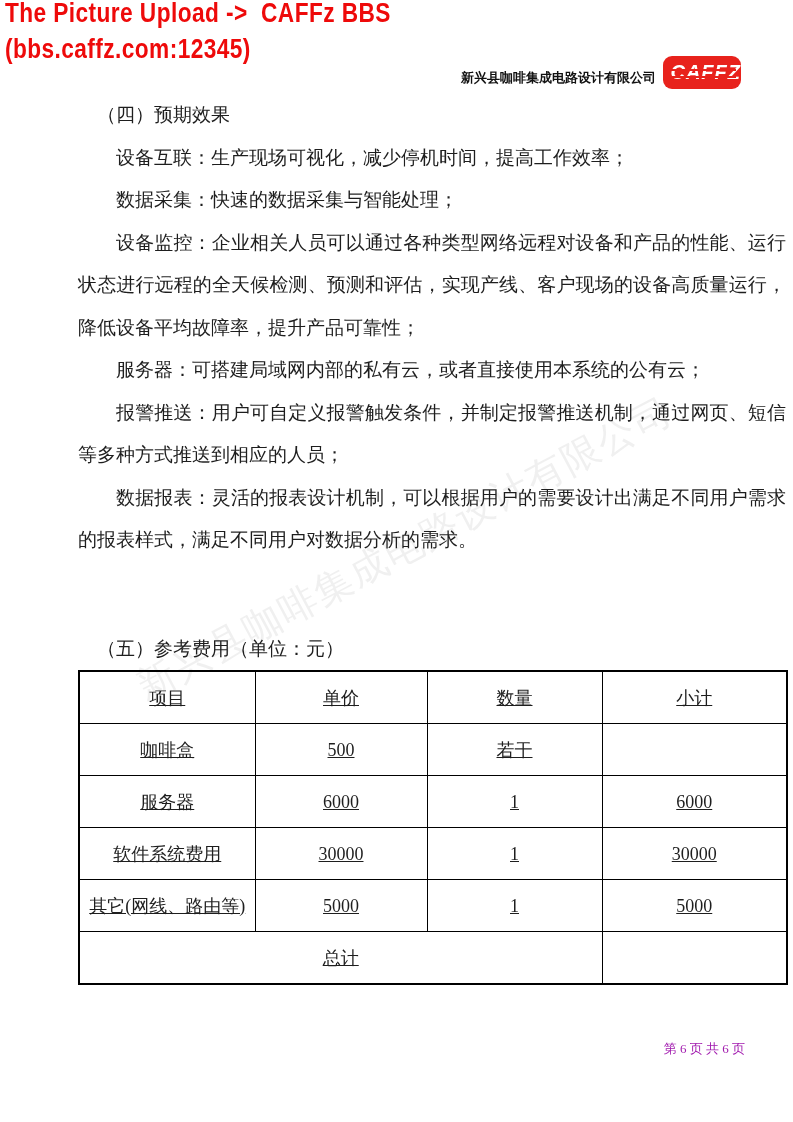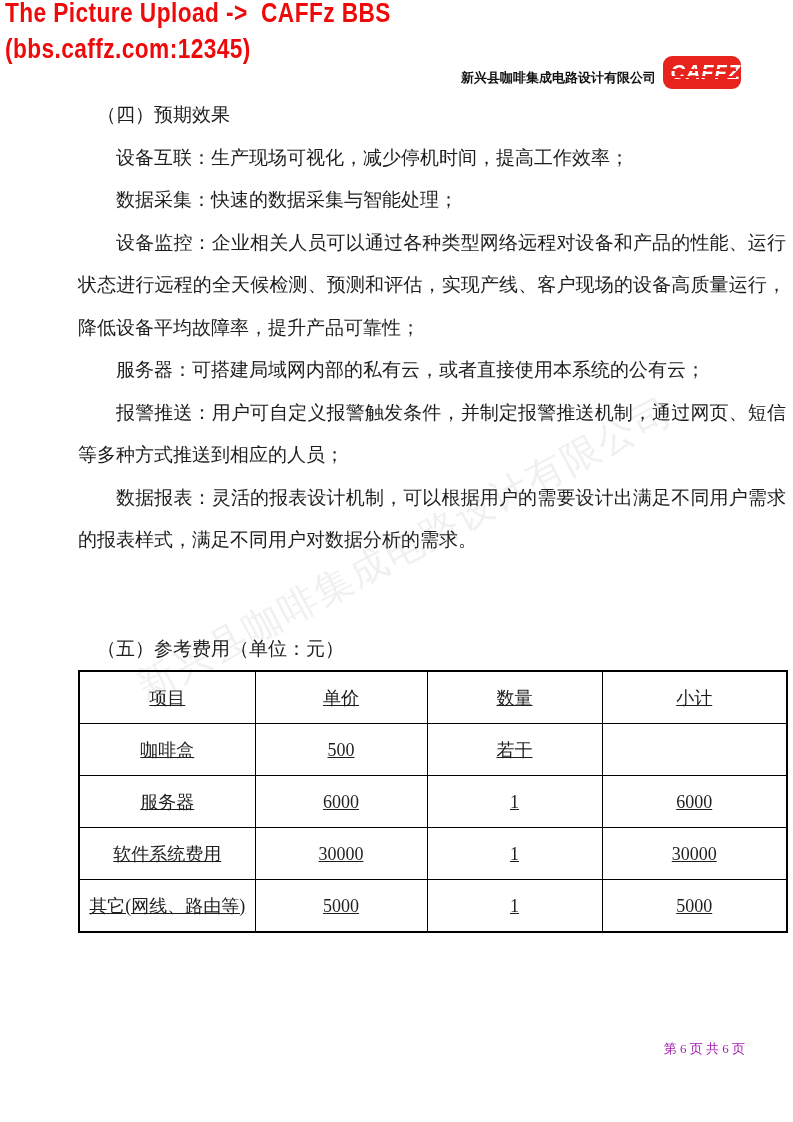--- a/index.html
+++ b/index.html
@@ -147,19 +147,23 @@
           <td>30000</td>
           <td>1</td>
           <td>30000</td>
         </tr>
         <tr>
           <td>其它(网线、路由等)</td>
           <td>5000</td>
           <td>1</td>
           <td>5000</td>
         </tr>
+        <tr>
+          <td colspan="3">总计</td>
+          <td></td>
+        </tr>
       </tbody>
     </table>
   </div>
 
   <div class="footer">第 6 页 共 6 页</div>
 
 </div>
 
 </body></html>

